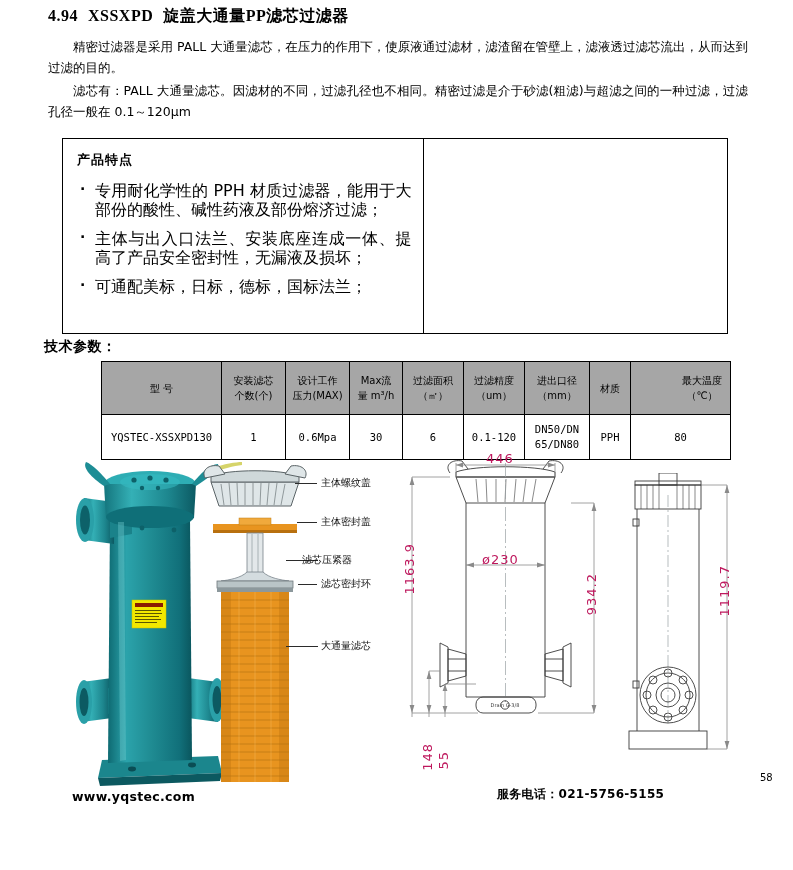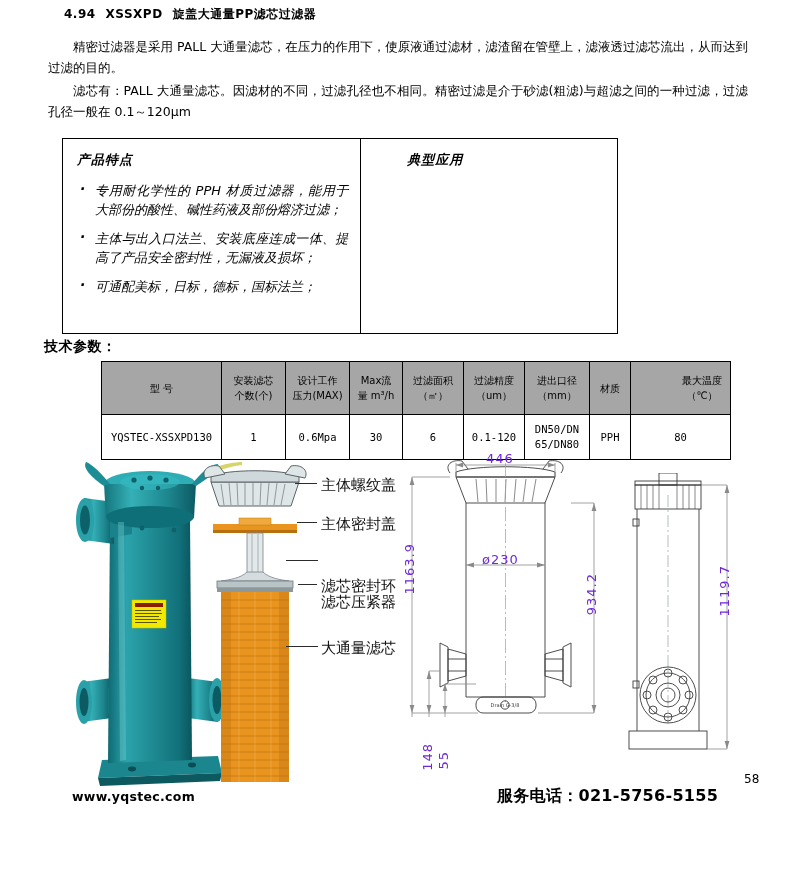--- a/index.html
+++ b/index.html
@@ -9,46 +9,47 @@
     background:#ffffff;
     font-family:"DejaVu Sans","Liberation Sans",sans-serif;
     color:#000;
     position:relative;
     overflow:hidden;
   }
   .page{position:relative;width:793px;height:870px;}
 
   
   .doc-title{
-    position:absolute;left:64px;top:6px;
-    font-size:12px;font-weight:bold;letter-spacing:.5px;
+    position:absolute;left:48px;top:6px;
+    font-size:16px;font-weight:bold;letter-spacing:.5px;
     white-space:nowrap;
+    font-family:Liberation Serif, serif;
   }
   .doc-title .num{margin-right:10px;}
   .doc-title .code{margin-right:10px;}
 
   
   .intro{
     position:absolute;left:48px;top:36px;width:700px;
     font-size:12.5px;line-height:21px;text-align:justify;
   }
   .intro p{margin:0 0 2px 0;text-indent:2em;}
 
   
   .feature-box{
-    position:absolute;left:62px;top:138px;width:556px;height:196px;
-    border:1px solid #000;display:flex;box-sizing:border-box;font-style:italic;
+    position:absolute;left:62px;top:138px;width:666px;height:196px;
+    border:1px solid #000;display:flex;box-sizing:border-box;
   }
   .feature-col{box-sizing:border-box;padding:10px 12px 0 14px;}
   .feature-col.left{width:362px;border-right:1px solid #000;}
   .feature-col.right{width:303px;padding-left:42px;}
   .feature-head{font-size:13px;font-weight:bold;margin:2px 0 12px 0;letter-spacing:1px;}
   .feature-list{list-style:none;margin:0;padding:0;}
   .feature-list li{
-    font-size:13px;line-height:19px;margin-bottom:10px;
+    font-size:16px;line-height:19px;margin-bottom:10px;
     padding-left:18px;position:relative;text-align:justify;
   }
   .feature-list li::before{
     content:"·";position:absolute;left:3px;top:-1px;font-size:14px;font-weight:bold;
   }
   .feature-col.right .feature-list li{margin-bottom:14px;padding-left:20px;}
   .feature-col.right .feature-head{margin-left:4px;}
 
   
   .tech-title{
@@ -85,47 +86,47 @@
   .art{position:absolute;left:0;top:455px;width:793px;height:345px;}
 
   
   .photo{position:absolute;left:70px;top:5px;width:215px;height:330px;}
 
   
   .exploded{position:absolute;left:195px;top:5px;width:120px;height:330px;}
 
   
   .callout{
-    position:absolute;font-size:15px;white-space:nowrap;color:#111;
+    position:absolute;font-size:10px;white-space:nowrap;color:#111;
   }
   .leader{position:absolute;height:1px;background:#2b2b2b;}
 
   
   .drawing-mid{position:absolute;left:398px;top:0px;width:215px;height:320px;}
   .drawing-right{position:absolute;left:615px;top:18px;width:130px;height:290px;}
 
   .dimtext{
-    position:absolute;font-size:13px;color:#6d28d9;
+    position:absolute;font-size:13px;color:#be185d;
     font-family:"DejaVu Sans","Liberation Sans",sans-serif;letter-spacing:1px;
   }
   .dimtext.vert{
     writing-mode:vertical-rl;transform:rotate(180deg);
   }
 
   
   .footer-site{
     position:absolute;left:72px;top:789px;
     font-size:12.5px;font-weight:bold;letter-spacing:.3px;
   }
   .footer-tel{
     position:absolute;left:497px;top:786px;
-    font-size:16px;font-weight:bold;letter-spacing:.3px;
+    font-size:12px;font-weight:bold;letter-spacing:.3px;
   }
   .page-num{
-    position:absolute;left:744px;top:772px;font-size:12px;
+    position:absolute;left:760px;top:772px;font-size:10px;
   }
   svg{display:block;}
 </style>
 </head>
 <body>
 
 <div class="page">
 
   <div class="doc-title">
     <span class="num">4.94</span><span class="code">XSSXPD</span><span>旋盖大通量PP滤芯过滤器</span>
@@ -139,21 +140,20 @@
   <div class="feature-box">
     <div class="feature-col left">
       <div class="feature-head">产品特点</div>
       <ul class="feature-list">
         <li>专用耐化学性的 PPH 材质过滤器，能用于大部份的酸性、碱性药液及部份熔济过滤；</li>
         <li>主体与出入口法兰、安装底座连成一体、提高了产品安全密封性，无漏液及损坏；</li>
         <li>可通配美标，日标，德标，国标法兰；</li>
       </ul>
     </div>
     <div class="feature-col right">
-      <div class="feature-head">典型应用</div>
     </div>
   </div>
 
   <div class="tech-title">技术参数：</div>
 
   <table class="spec-table">
     <thead>
       <tr>
         <th class="c0">
           <div>型  号</div>
@@ -358,21 +358,21 @@
       </svg>
     </div>
 
     <div class="leader" style="left:295px;top:28px;width:22px;"></div>
     <div class="callout" style="left:321px;top:21px;">主体螺纹盖</div>
 
     <div class="leader" style="left:297px;top:67px;width:20px;"></div>
     <div class="callout" style="left:321px;top:60px;">主体密封盖</div>
 
     <div class="leader" style="left:286px;top:105px;width:32px;"></div>
-    <div class="callout" style="left:321px;top:98px;margin-top:40px;">滤芯压紧器</div>
+    <div class="callout" style="left:302px;top:98px;">滤芯压紧器</div>
 
     <div class="leader" style="left:298px;top:129px;width:19px;"></div>
     <div class="callout" style="left:321px;top:122px;">滤芯密封环</div>
 
     <div class="leader" style="left:286px;top:191px;width:32px;"></div>
     <div class="callout" style="left:321px;top:184px;">大通量滤芯</div>
 
     <div class="drawing-mid">
       <svg width="215" height="320" viewBox="0 0 215 320">
         <g stroke="#3a3a3a" fill="none" stroke-width="0.9">

